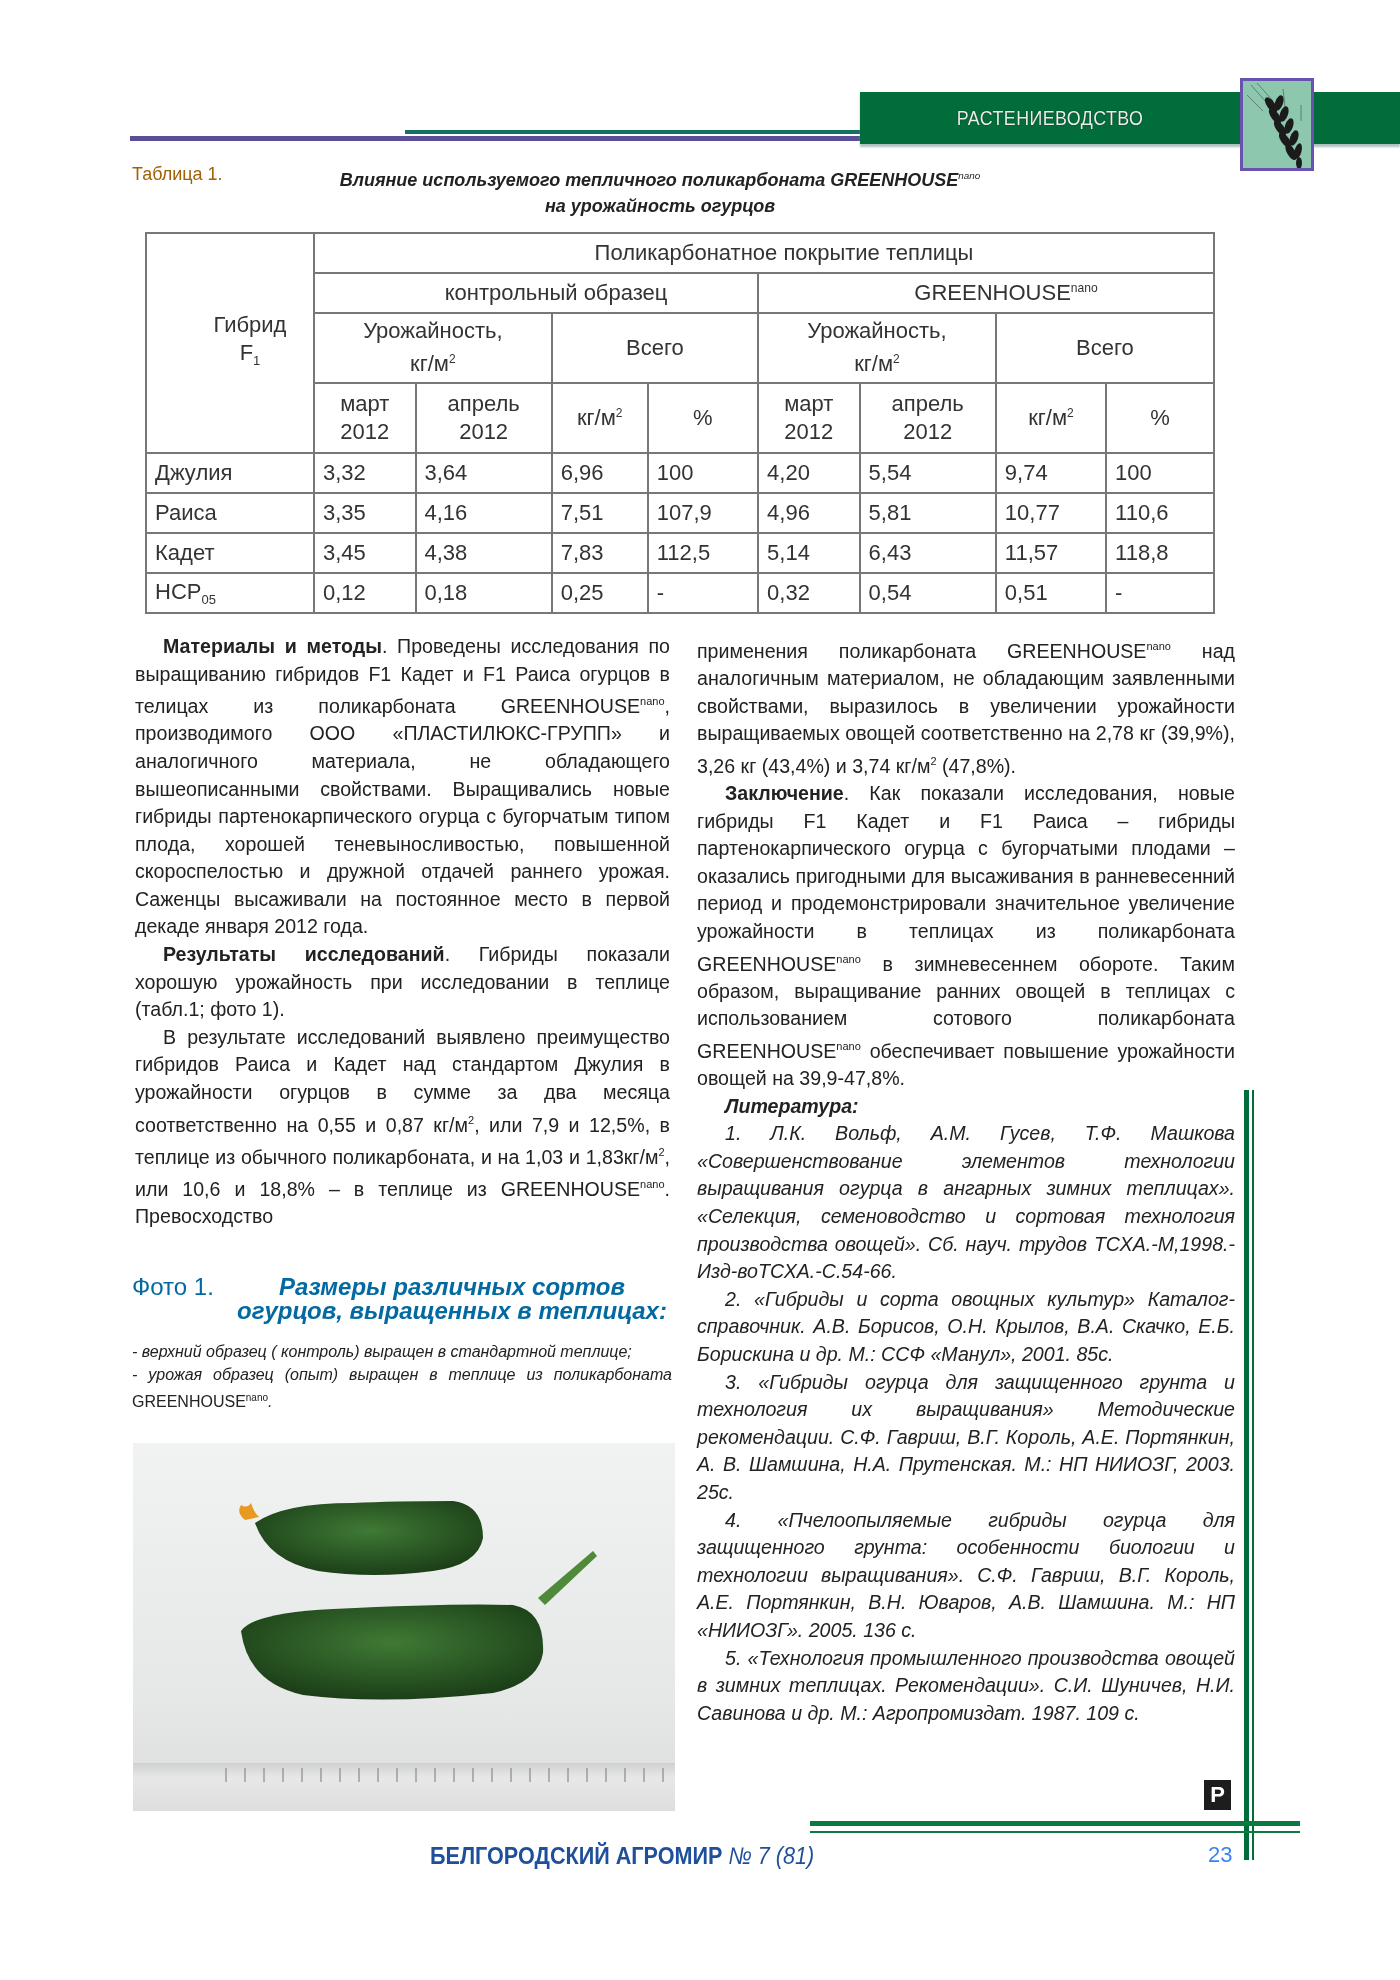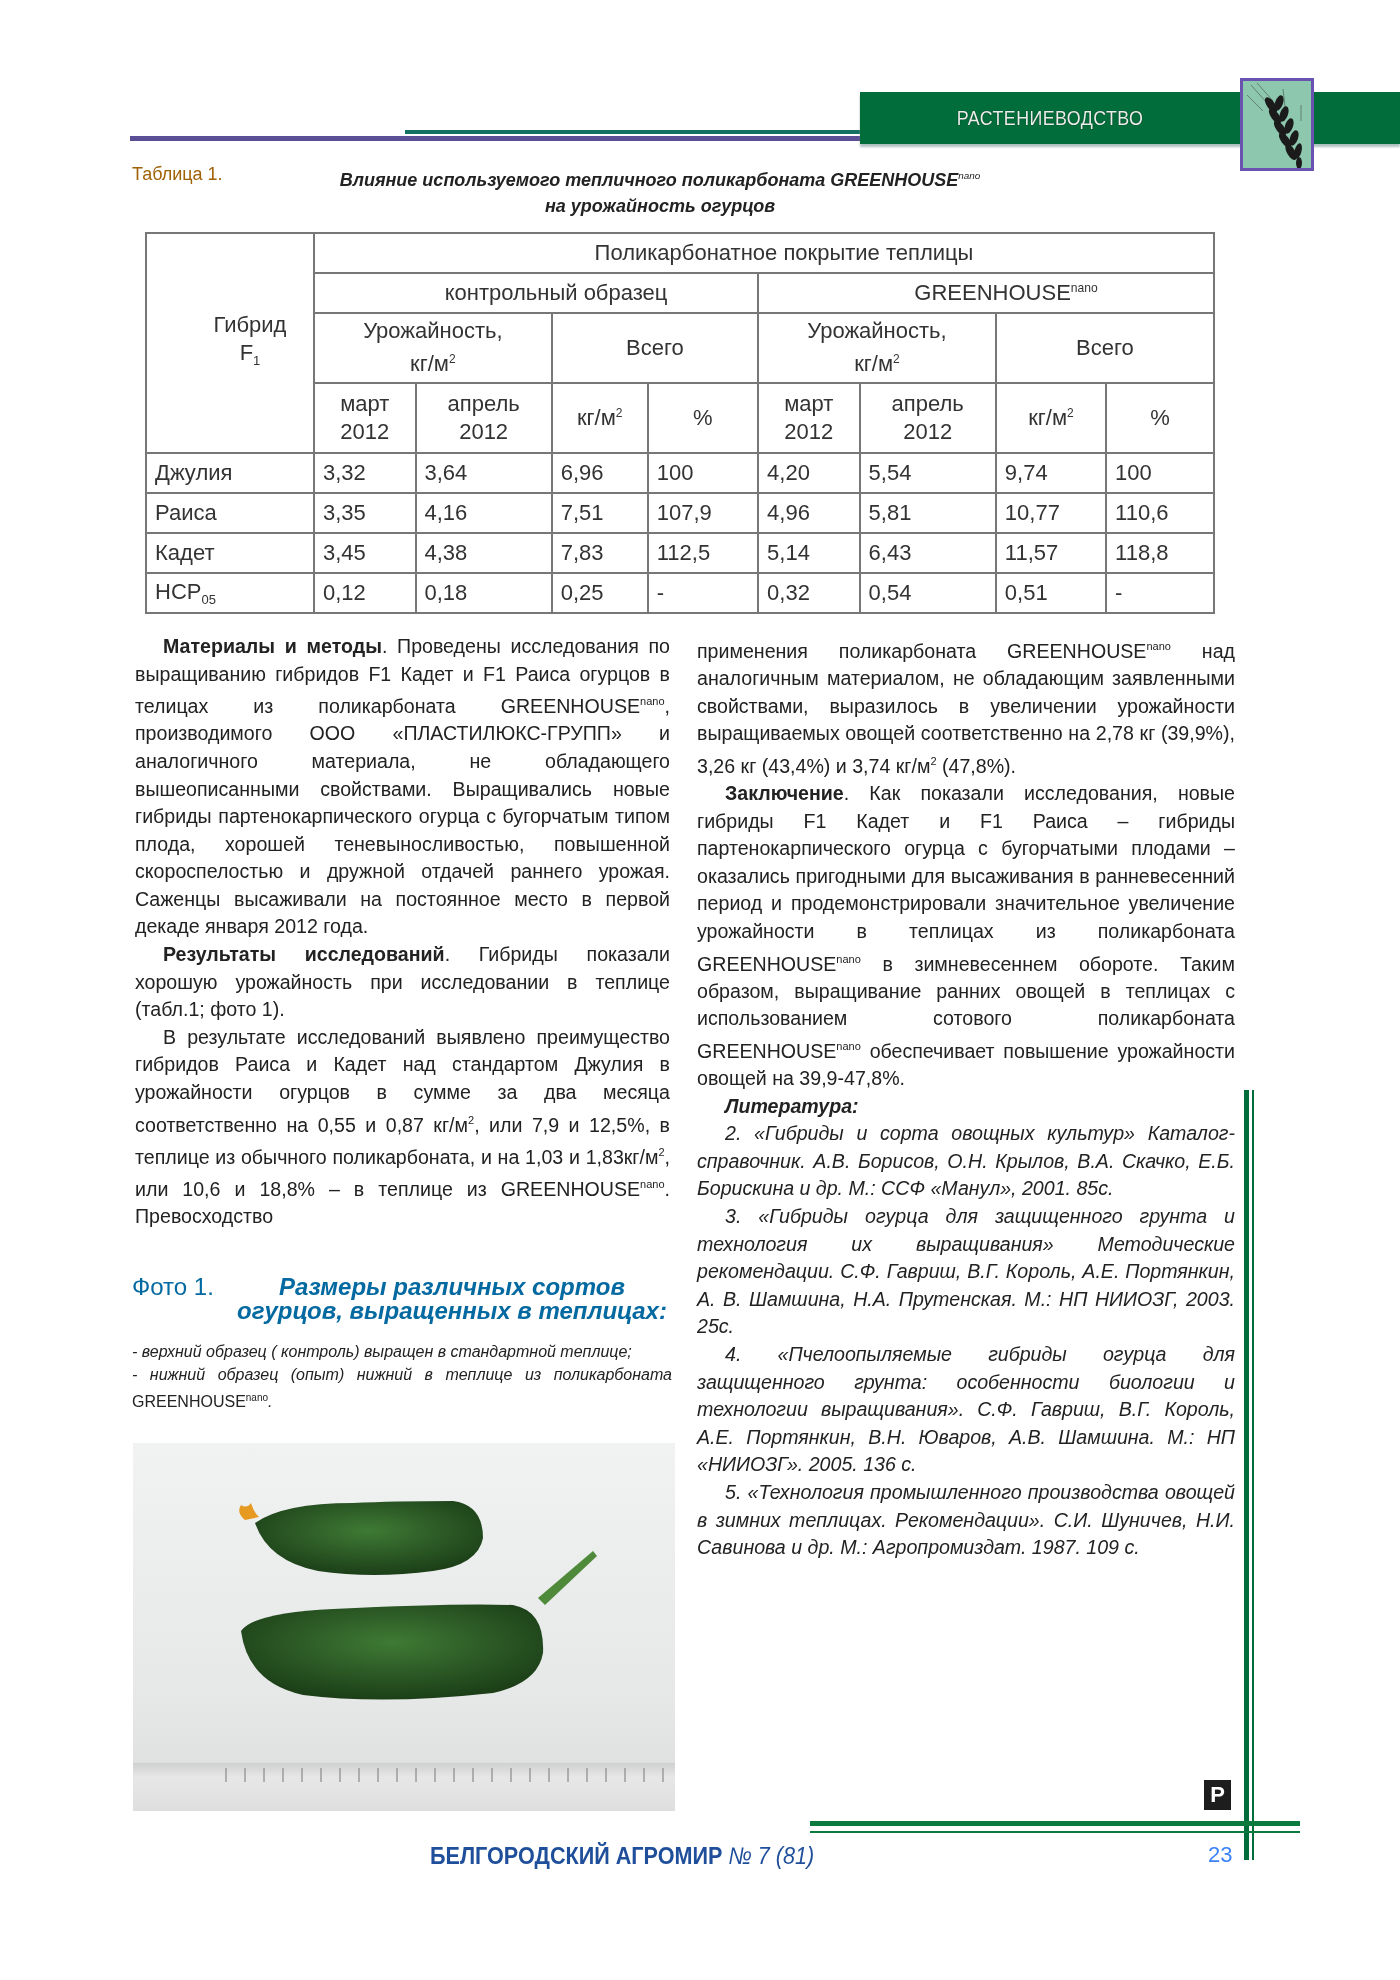--- a/index.html
+++ b/index.html
@@ -202,21 +202,21 @@
   <p><span class="bi">Результаты исследований</span><span>. Гибриды показали хорошую урожайность при исследовании в теплице (табл.1; фото 1).</span></p>
   <p><span>В результате исследований выявлено преимущество гибридов Раиса и Кадет над стандартом Джулия в урожайности огурцов в сумме за два месяца соответственно на 0,55 и 0,87 кг/м</span><sup style="font-size:11px">2</sup><span>, или 7,9 и 12,5%, в теплице из обычного поликарбоната, и на 1,03 и 1,83кг/м</span><sup style="font-size:11px">2</sup><span>, или 10,6 и 18,8% – в теплице из GREENHOUSE</span><sup style="font-size:11px">nano</sup><span>. Превосходство</span></p>
 </div>
 
 <div class="abs ph-cap">
   <span class="lbl">Фото 1.</span>
   <span class="ttl">Размеры различных сортов огурцов, выращенных в теплицах:</span>
 </div>
 <div class="abs ph-notes">
   <div>- верхний образец ( контроль) выращен в стандартной теплице;</div>
-  <div><span>- нижний образец (опыт) нижний в теплице из поликарбоната </span><span style="font-style:normal">GREENHOUSE</span><sup style="font-size:10px;font-style:normal">nano</sup><span>.</span></div>
+  <div><span>- урожая образец (опыт) выращен в теплице из поликарбоната </span><span style="font-style:normal">GREENHOUSE</span><sup style="font-size:10px;font-style:normal">nano</sup><span>.</span></div>
 </div>
 
 <div class="abs photo">
   <svg width="542" height="368" viewBox="0 0 542 368">
     <defs>
       <radialGradient id="cg" cx="50%" cy="40%" r="60%">
         <stop offset="0%" stop-color="#3f7a35"></stop>
           <stop offset="100%" stop-color="#1c3f18"></stop>
       </radialGradient>
     </defs>
@@ -227,20 +227,21 @@
   </svg>
 </div>
 <div class="abs ruler"></div>
 <div class="abs ruler-ticks"></div>
 
 <div class="abs col colR">
   <p style="text-indent:0"><span>применения поликарбоната GREENHOUSE</span><sup style="font-size:11px">nano</sup><span> над аналогичным материалом, не обладающим заявленными свойствами, выразилось в увеличении урожайности выращиваемых овощей соответственно на 2,78 кг (39,9%), 3,26 кг (43,4%) и 3,74 кг/м</span><sup style="font-size:11px">2</sup><span> (47,8%).</span></p>
   <p><span class="b">Заключение</span><span>. Как показали исследования, новые гибриды F1 Кадет и F1 Раиса – гибриды партенокарпического огурца с бугорчатыми плодами – оказались пригодными для высаживания в ранневесенний период и продемонстрировали значительное увеличение урожайности в теплицах из поликарбоната GREENHOUSE</span><sup style="font-size:11px">nano</sup><span> в зимневесеннем обороте. Таким образом, выращивание ранних овощей в теплицах с использованием сотового поликарбоната GREENHOUSE</span><sup style="font-size:11px">nano</sup><span> обеспечивает повышение урожайности овощей на 39,9-47,8%.</span></p>
   <div class="refs">
     <p class="lit">Литература:</p>
+    <p>1. Л.К. Вольф, А.М. Гусев, Т.Ф. Машкова «Совершенствование элементов технологии выращивания огурца в ангарных зимних теплицах». «Селекция, семеноводство и сортовая технология производства овощей». Сб. науч. трудов ТСХА.-М,1998.-Изд-воТСХА.-С.54-66.</p>
     <p>2. «Гибриды и сорта овощных культур» Каталог-справочник. А.В. Борисов, О.Н. Крылов, В.А. Скачко, Е.Б. Борискина и др. М.: ССФ «Манул», 2001. 85с.</p>
     <p>3. «Гибриды огурца для защищенного грунта и технология их выращивания» Методические рекомендации. С.Ф. Гавриш, В.Г. Король, А.Е. Портянкин, А. В. Шамшина, Н.А. Прутенская. М.: НП НИИОЗГ, 2003. 25с.</p>
     <p>4. «Пчелоопыляемые гибриды огурца для защищенного грунта: особенности биологии и технологии выращивания». С.Ф. Гавриш, В.Г. Король, А.Е. Портянкин, В.Н. Юваров, А.В. Шамшина. М.: НП «НИИОЗГ». 2005. 136 с.</p>
     <p>5. «Технология промышленного производства овощей в зимних теплицах. Рекомендации». С.И. Шуничев, Н.И. Савинова и др. М.: Агропромиздат. 1987. 109 с.</p>
   </div>
 </div>
 
 <div class="abs p-mark">P</div>
 
 <div class="abs vbar1"></div>

